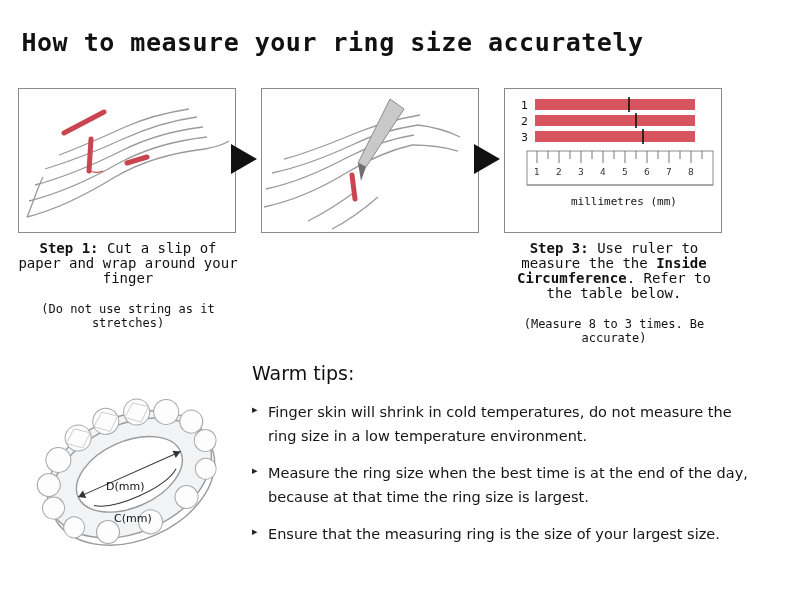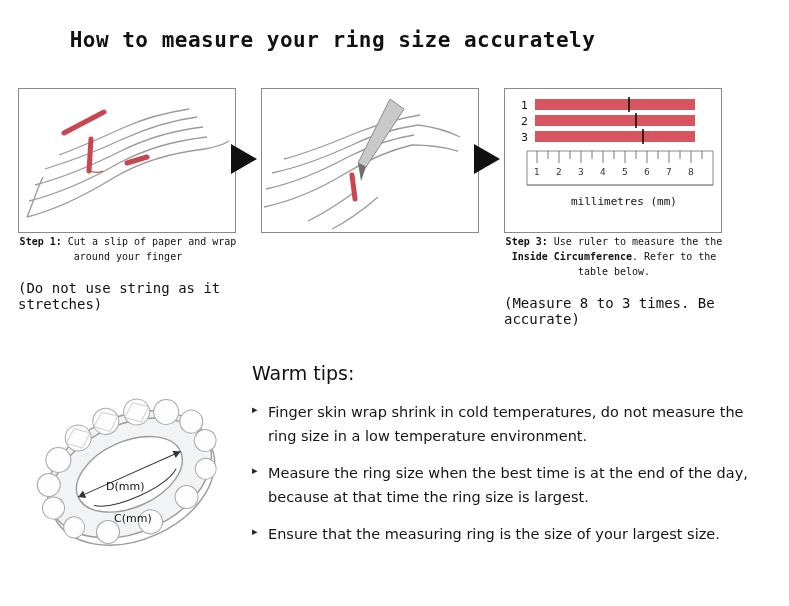--- a/index.html
+++ b/index.html
@@ -20,21 +20,21 @@
     height: 606px;
     position: relative;
   }
   .title {
     position: absolute;
     top: 28px;
     left: 0;
     width: 665px;
     text-align: center;
     font-family: "DejaVu Sans Mono", monospace;
-    font-size: 21px;
+    font-size: 25px;
     font-weight: 600;
     letter-spacing: 0.5px;
     color: #111;
   }
   
   .steps {
     position: absolute;
     top: 88px;
     left: 0;
     width: 789px;
@@ -50,33 +50,34 @@
   .panel {
     width: 218px;
     height: 145px;
     border: 1px solid #8a8a8a;
     box-sizing: border-box;
     position: relative;
     overflow: hidden;
     background: #fff;
   }
   .caption {
-    margin-top: 1px;
+    margin-top: 8px;
     font-family: "DejaVu Sans Mono", monospace;
-    font-size: 10px;
+    font-size: 14px;
     line-height: 15px;
     text-align: center;
     color: #111;
   }
   .caption b { font-weight: 700; }
   .caption .lead { font-weight: 700; }
   .subnote {
     margin-top: 16px;
     font-family: "DejaVu Sans Mono", monospace;
-    font-size: 14px;
+    font-size: 12px;
+    text-align: center;
     color: #111;
   }
   .arrow {
     position: absolute;
     top: 56px;
     width: 0;
     height: 0;
     border-top: 15px solid transparent;
     border-bottom: 15px solid transparent;
     border-left: 26px solid #111;
@@ -287,21 +288,21 @@
       <text x="88" y="120" font-family="DejaVu Sans, sans-serif" font-size="11" fill="#111">D(mm)</text>
       <text x="96" y="152" font-family="DejaVu Sans, sans-serif" font-size="11" fill="#111">C(mm)</text>
     </svg>
   </div>
 
   <div class="tips">
     <div class="tips-title">Warm tips:</div>
 
     <div class="tip">
       <span class="bullet">▸</span>
-      <span class="txt">Finger skin wrap shrink in cold temperatures, do not measure the ring size in a low temperature environment.</span>
+      <span class="txt">Finger skin will shrink in cold temperatures, do not measure the ring size in a low temperature environment.</span>
     </div>
     <div class="tip">
       <span class="bullet">▸</span>
       <span class="txt">Measure the ring size when the best time is at the end of the day, because at that time the ring size is largest.</span>
     </div>
     <div class="tip">
       <span class="bullet">▸</span>
       <span class="txt">Ensure that the measuring ring is the size of your largest size.</span>
     </div>
   </div>

